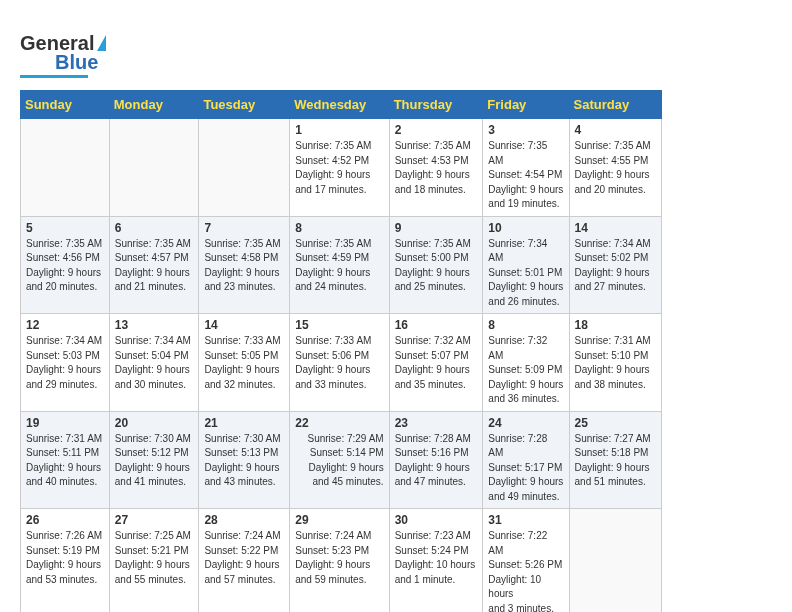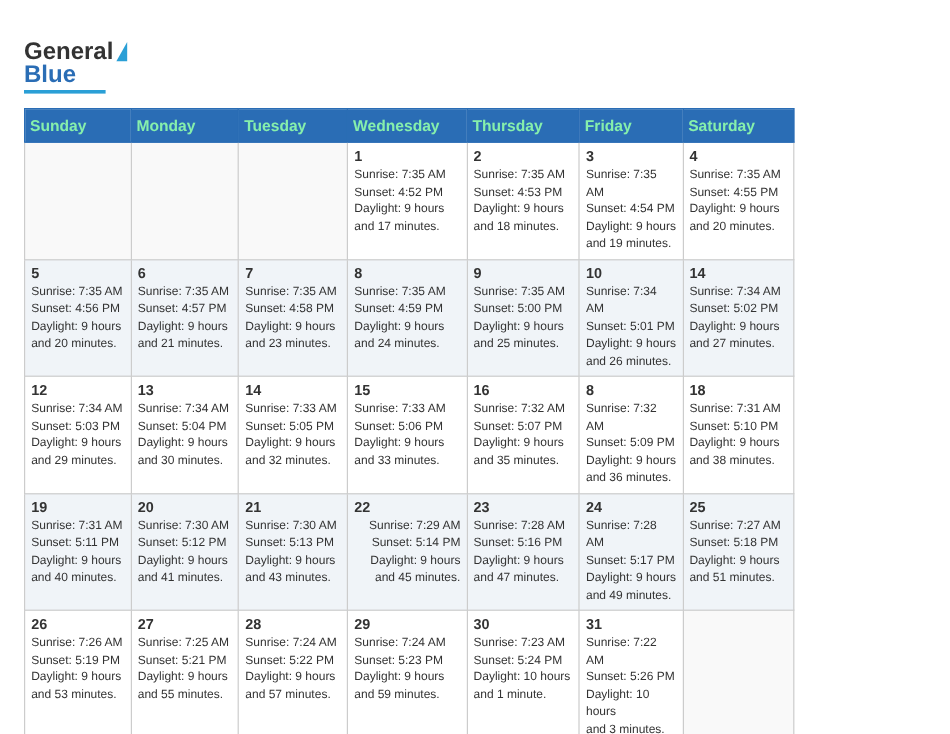--- a/index.html
+++ b/index.html
@@ -38,21 +38,21 @@
       font-weight: normal;
       color: #555;
     }
     .calendar {
       width: 100%;
       border-collapse: collapse;
       border: 1px solid #ccc;
     }
     .calendar th {
       background: #2a6db5;
-      color: #86efac;
+      color: #fde047;
       font-size: 13px;
       font-weight: bold;
       padding: 6px 4px;
       text-align: left;
       border: 1px solid #2a6db5;
     }
     .calendar td {
       vertical-align: top;
       border: 1px solid #ccc;
       padding: 4px 5px;
@@ -87,21 +87,21 @@
 <body>
 
 <div class="page">
   <div class="header">
     <div class="logo">
       <div style="display:flex;align-items:center;">
         <span style="font-size:20px;font-weight:bold;color:#333;">General</span>
         <span style="display:inline-block;width:0;height:0;border-left:9px solid transparent;border-bottom:16px solid #2a9fd6;margin-left:3px;margin-bottom:2px;"></span>
       </div>
       <div style="display:flex;align-items:center;margin-top:-4px;">
-        <span style="font-size:20px;font-weight:bold;color:#2a6db5;">Blue</span>
+        <span style="font-size:20px;font-weight:bold;color:#2a6db5;margin-left:35px;">Blue</span>
       </div>
       <div style="height:3px;background:#2a9fd6;width:68px;margin-top:1px;"></div>
     </div>
     <div class="title-block">
       <h1></h1>
       <h2></h2>
     </div>
   </div>
 
   <table class="calendar">

